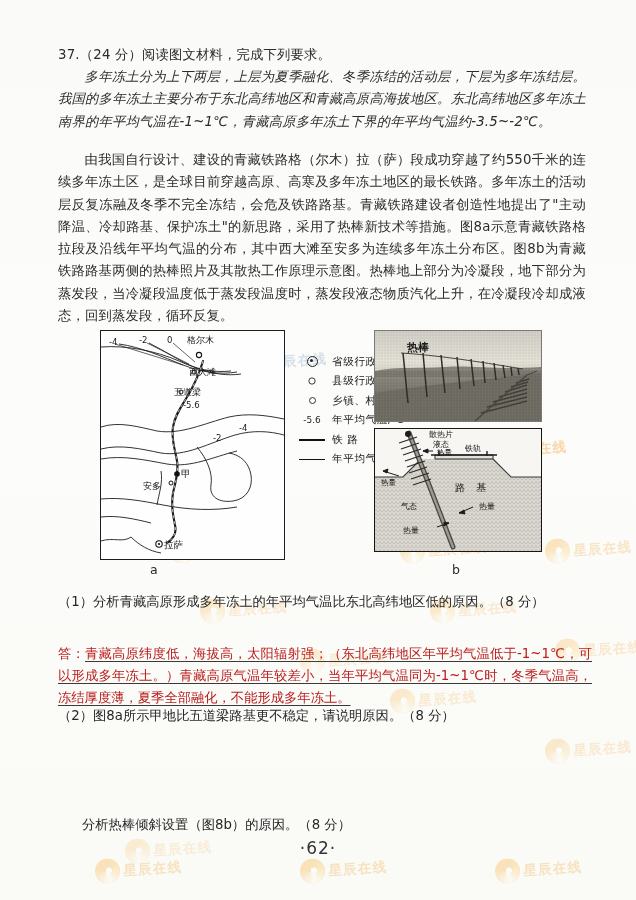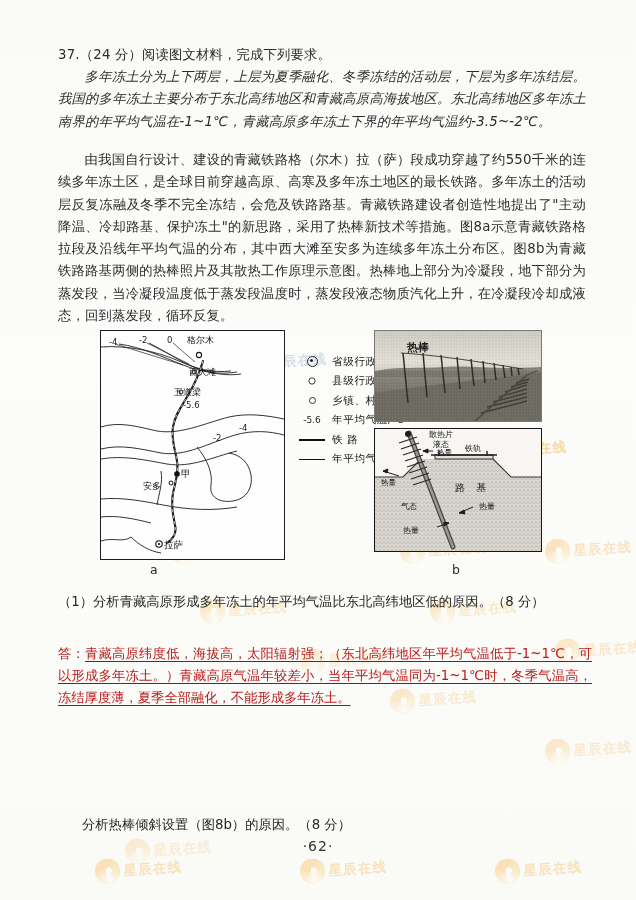--- a/index.html
+++ b/index.html
@@ -87,21 +87,21 @@
   .ans .lbl{display:inline;}
   .ans .u{
     text-decoration:underline;
     text-decoration-thickness:1px;
     text-underline-offset:3px;
     text-decoration-color:#3a3a3a;
   }
   .qindent{padding-left:24px;}
   .pagenum{
     position:absolute;width:100%;text-align:center;top:838px;
-    font-size:14px;color:#333;letter-spacing:1px;
+    font-size:17px;color:#333;letter-spacing:1px;
   }
   
   .fig-a{
     position:absolute;left:100px;top:330px;width:183px;height:228px;
     border:1.4px solid #1d1d1d;background:#fefefe;overflow:hidden;
   }
   .fig-a svg{display:block;}
   
   .legend{
     position:absolute;left:292px;top:352px;width:185px;
@@ -445,18 +445,19 @@
 
     <div class="sub-a">a</div>
     <div class="sub-b">b</div>
 
 
     <div class="qitem" style="top:591px;">（1）分析青藏高原形成多年冻土的年平均气温比东北高纬地区低的原因。（8 分）</div>
     <div class="ans" style="top:627px;">
       <span class="lbl">答：</span><span class="u">青藏高原纬度低，海拔高，太阳辐射强；（东北高纬地区年平均气温低于-1~1℃，可以形成多年冻土。）青藏高原气温年较差小，当年平均气温同为-1~1℃时，冬季气温高，冻结厚度薄，夏季全部融化，不能形成多年冻土。</span>
     </div>
 
+    <div class="qitem" style="top:705px;">（2）图8a所示甲地比五道梁路基更不稳定，请说明原因。（8 分）</div>
 
     <div class="qitem qindent" style="top:814px;">分析热棒倾斜设置（图8b）的原因。（8 分）</div>
 
     <div class="pagenum">·62·</div>
   </div>
 </div>
 
 </body></html>

